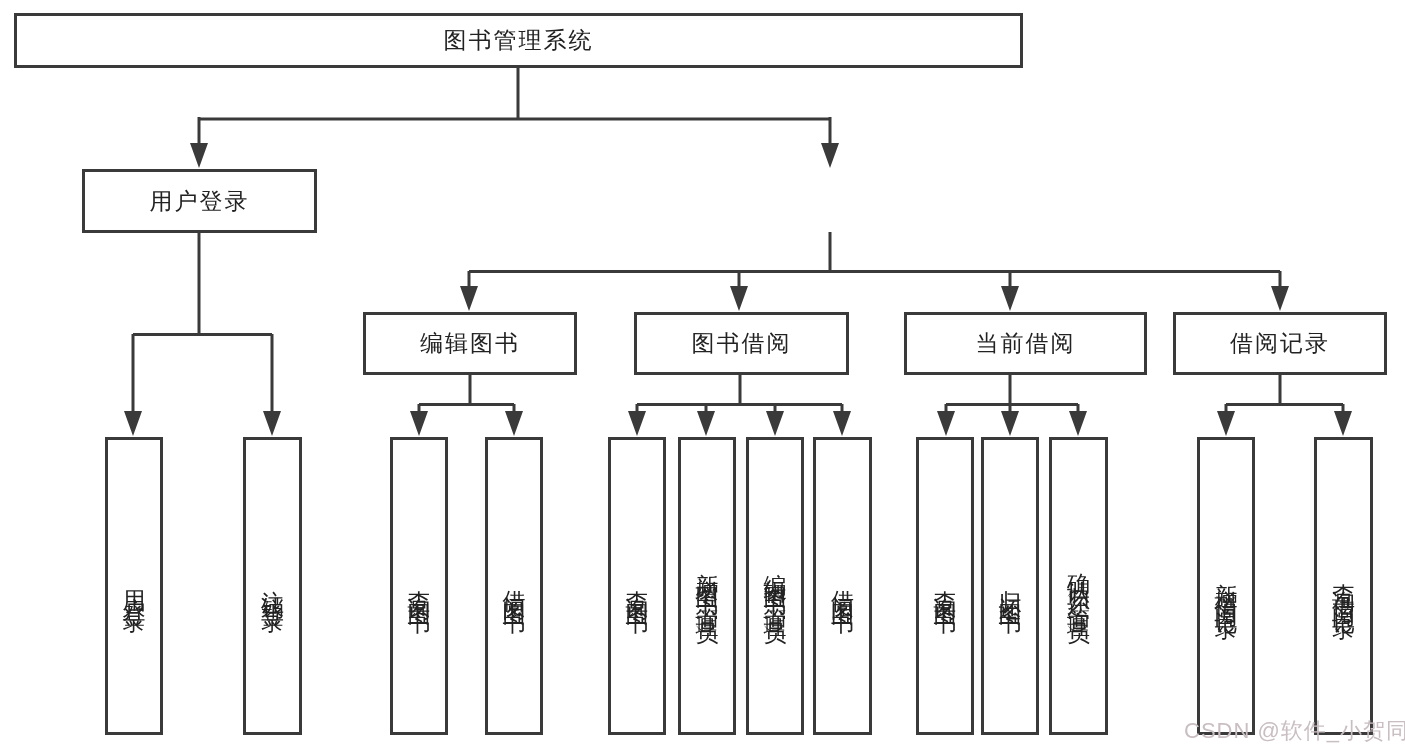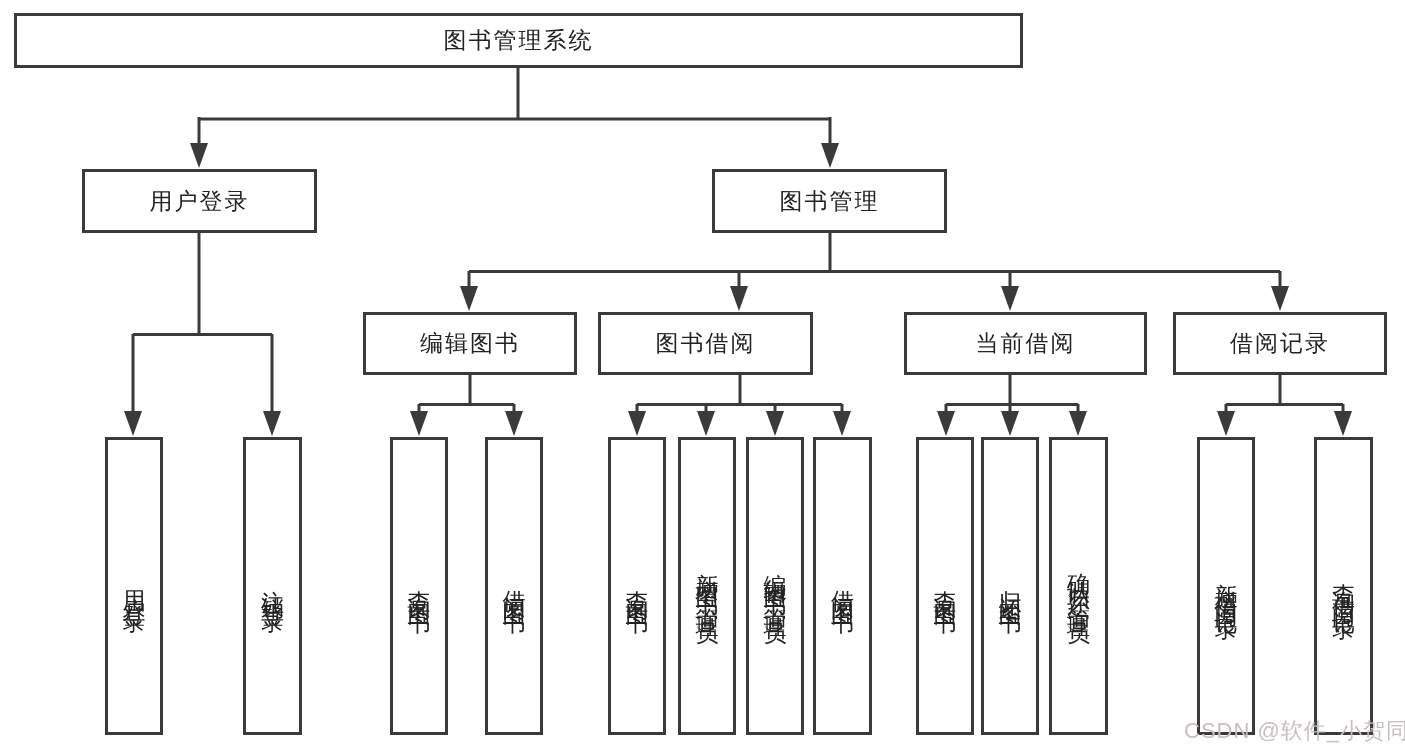--- a/index.html
+++ b/index.html
@@ -75,24 +75,23 @@
              M628,411 L646,411 L637,436 Z M697,411 L715,411 L706,436 Z
              M766,411 L784,411 L775,436 Z M833,411 L851,411 L842,436 Z
              M937,411 L955,411 L946,436 Z M1001,411 L1019,411 L1010,436 Z
              M1069,411 L1087,411 L1078,436 Z
              M1217,411 L1235,411 L1226,436 Z M1334,411 L1352,411 L1343,436 Z"></path>
   </svg>
 
   <div class="box h-box" style="left:14px; top:13px; width:1009px; height:55px;">图书管理系统</div>
 
   <div class="box h-box lvl2" style="left:82px;">用户登录</div>
-  <div class="box h-box lvl2" style="left:712px;">图书管理</div>
 
   <div class="box h-box lvl3" style="left:363px; width:214px;">编辑图书</div>
-  <div class="box h-box lvl3" style="left:598px; width:215px;">图书借阅</div>
+  <div class="box h-box lvl3" style="left:634px; width:215px;">图书借阅</div>
   <div class="box h-box lvl3" style="left:904px; width:243px;">当前借阅</div>
   <div class="box h-box lvl3" style="left:1173px; width:214px;">借阅记录</div>
 
   <div class="box v-box leaf" style="left:105px; width:58px;">用户登录</div>
   <div class="box v-box leaf" style="left:243px; width:59px;">注销登录</div>
 
   <div class="box v-box leaf" style="left:390px; width:58px;">查询图书</div>
   <div class="box v-box leaf" style="left:485px; width:58px;">借阅图书</div>
 
   <div class="box v-box leaf" style="left:608px; width:58px;">查询图书</div>

